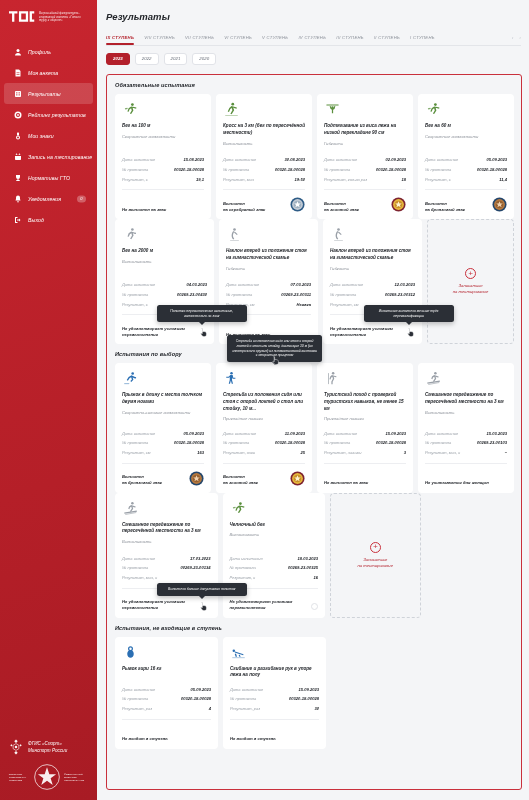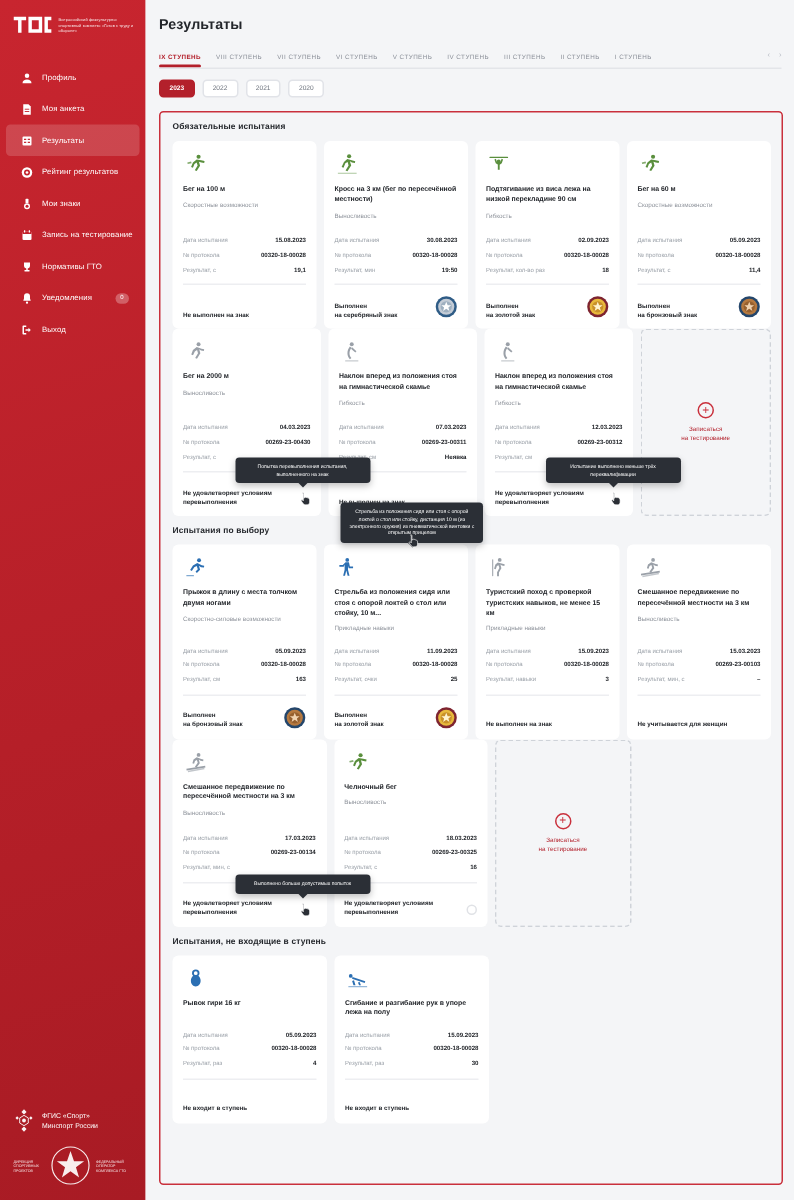--- a/index.html
+++ b/index.html
@@ -2,21 +2,21 @@
 <html lang="ru"><head>
 <meta charset="utf-8">
 <style>
   * { box-sizing: border-box; margin: 0; padding: 0; }
   html, body {
     width: 529px; height: 800px;
     font-family: "Liberation Sans", sans-serif;
     background: #f4f5f7;
     overflow: hidden;
   }
-  .app { display: flex; width: 529px; height: 800px; }
+  .app { display: flex; width: 529px; height: 800px; font-style: italic; }
 
   
   .sidebar {
     width: 97px; height: 800px;
     background: #c4222c;
     background-image:
       radial-gradient(circle at -40px 120px, rgba(255,255,255,.05) 0 1px, transparent 1px 60px),
       linear-gradient(160deg, #c8252f 0%, #b51f28 60%, #a81b24 100%);
     color: #fff;
     display: flex; flex-direction: column;

